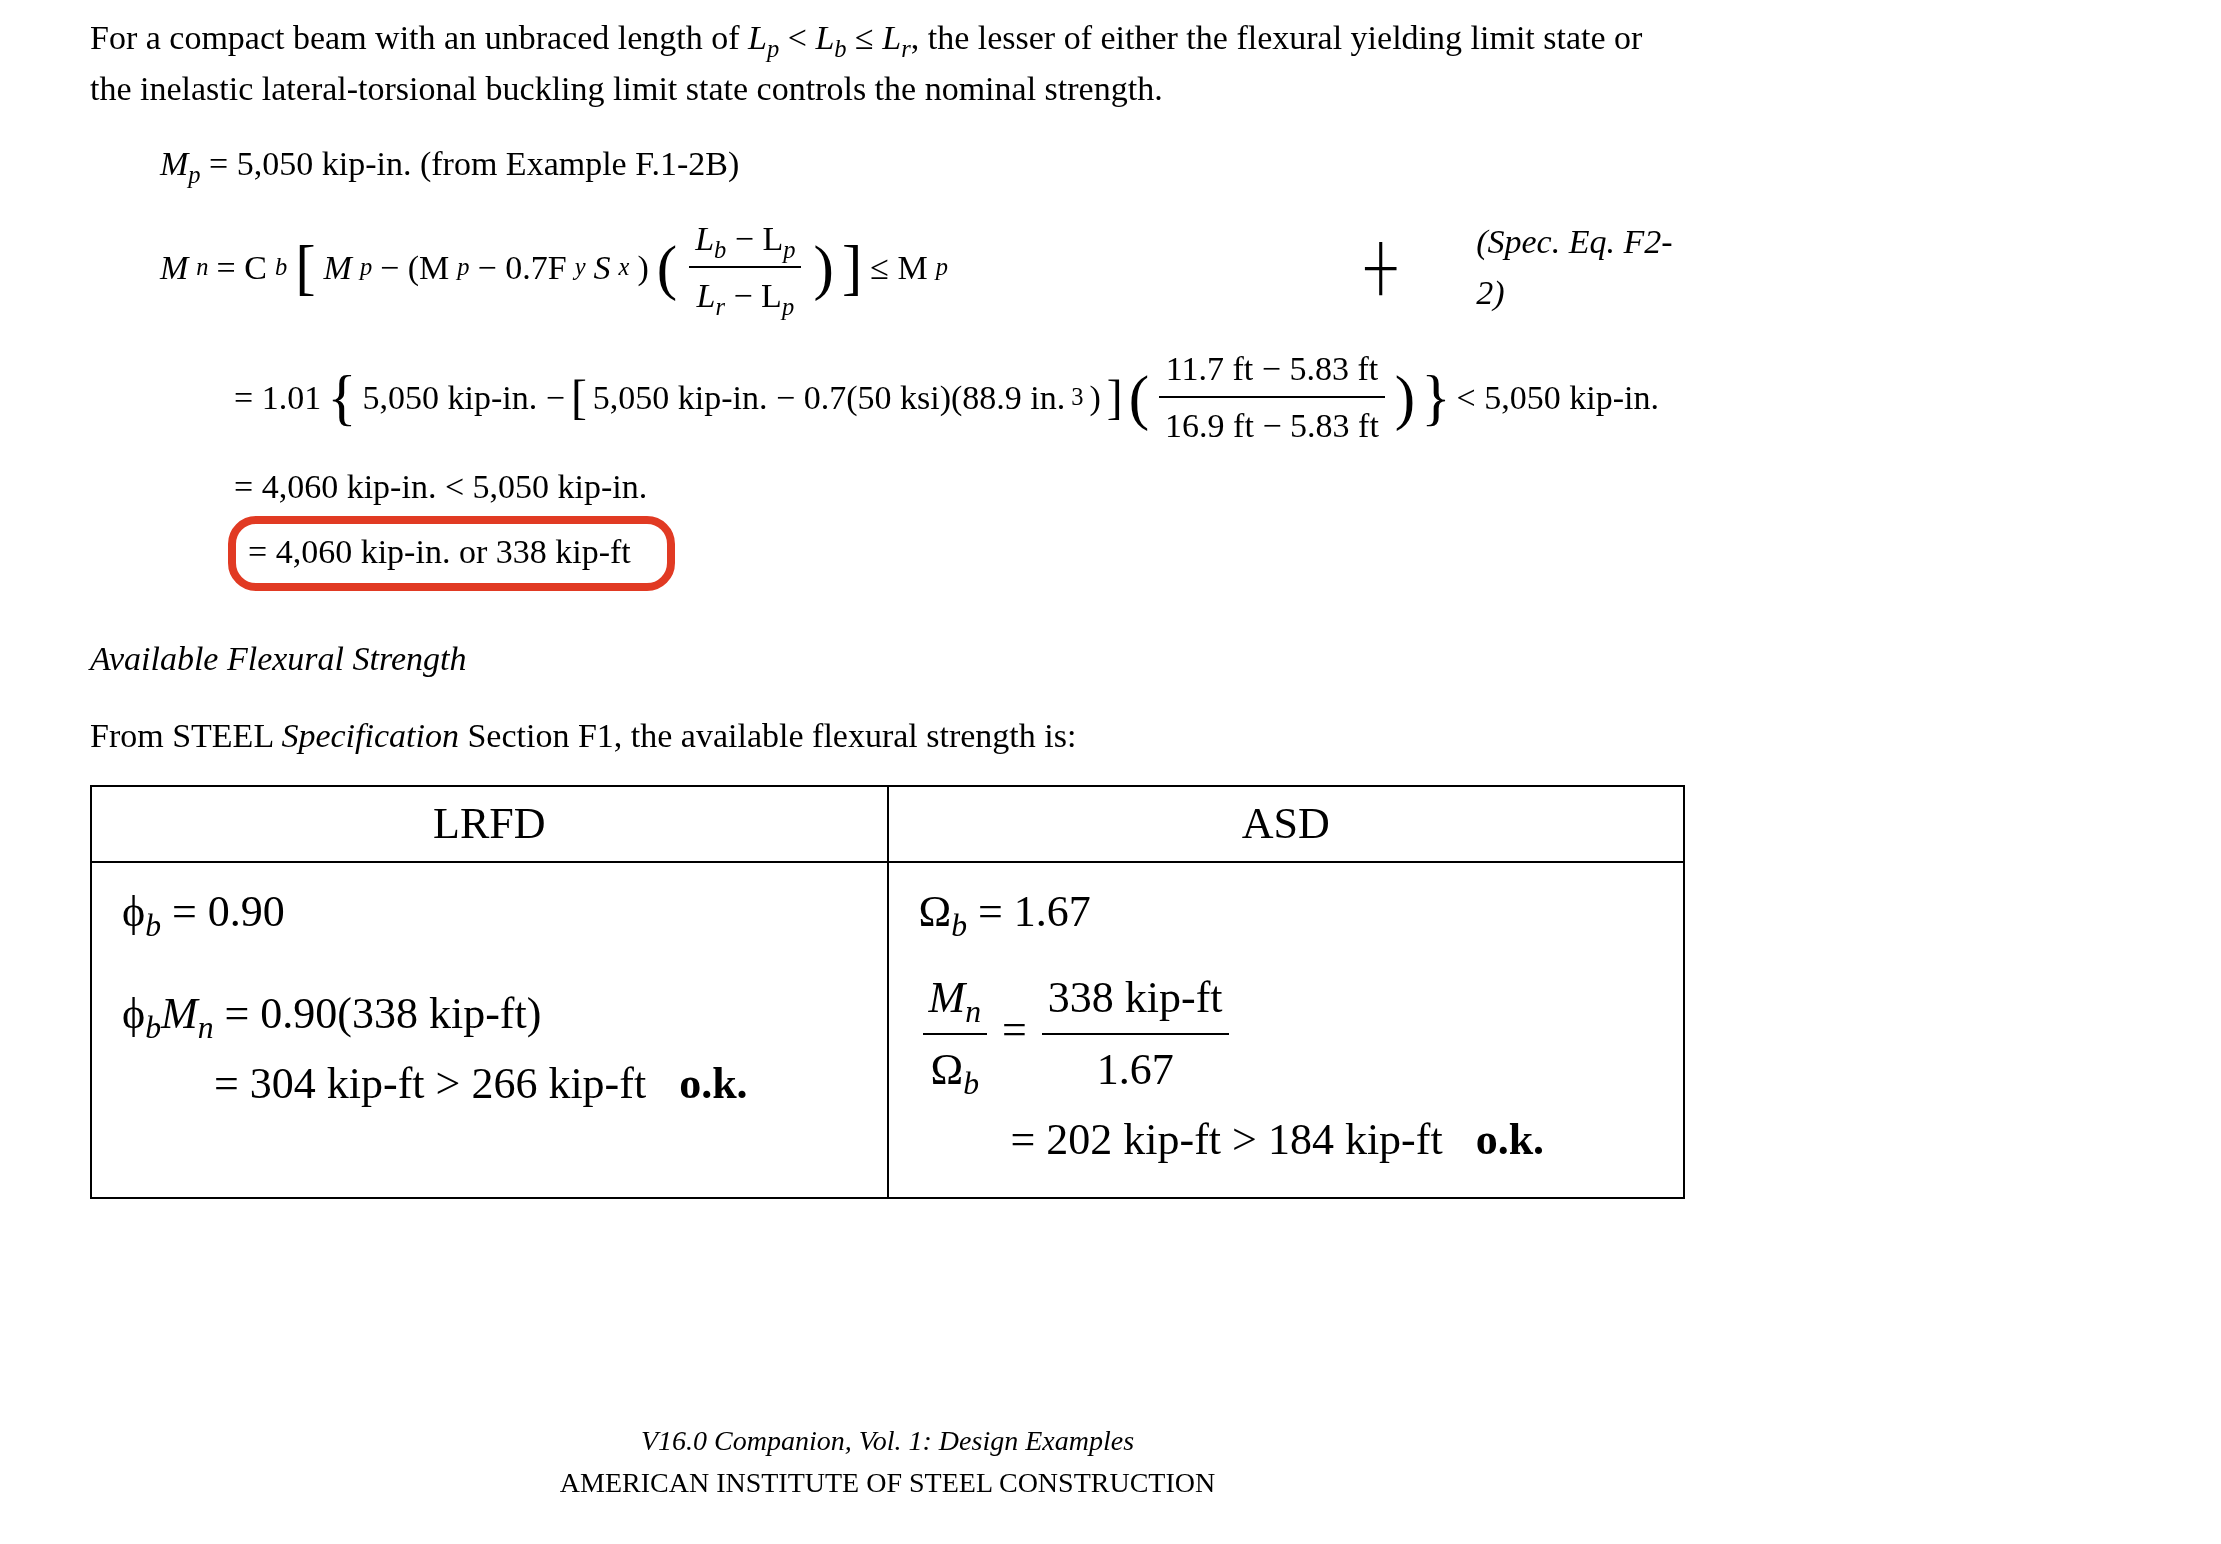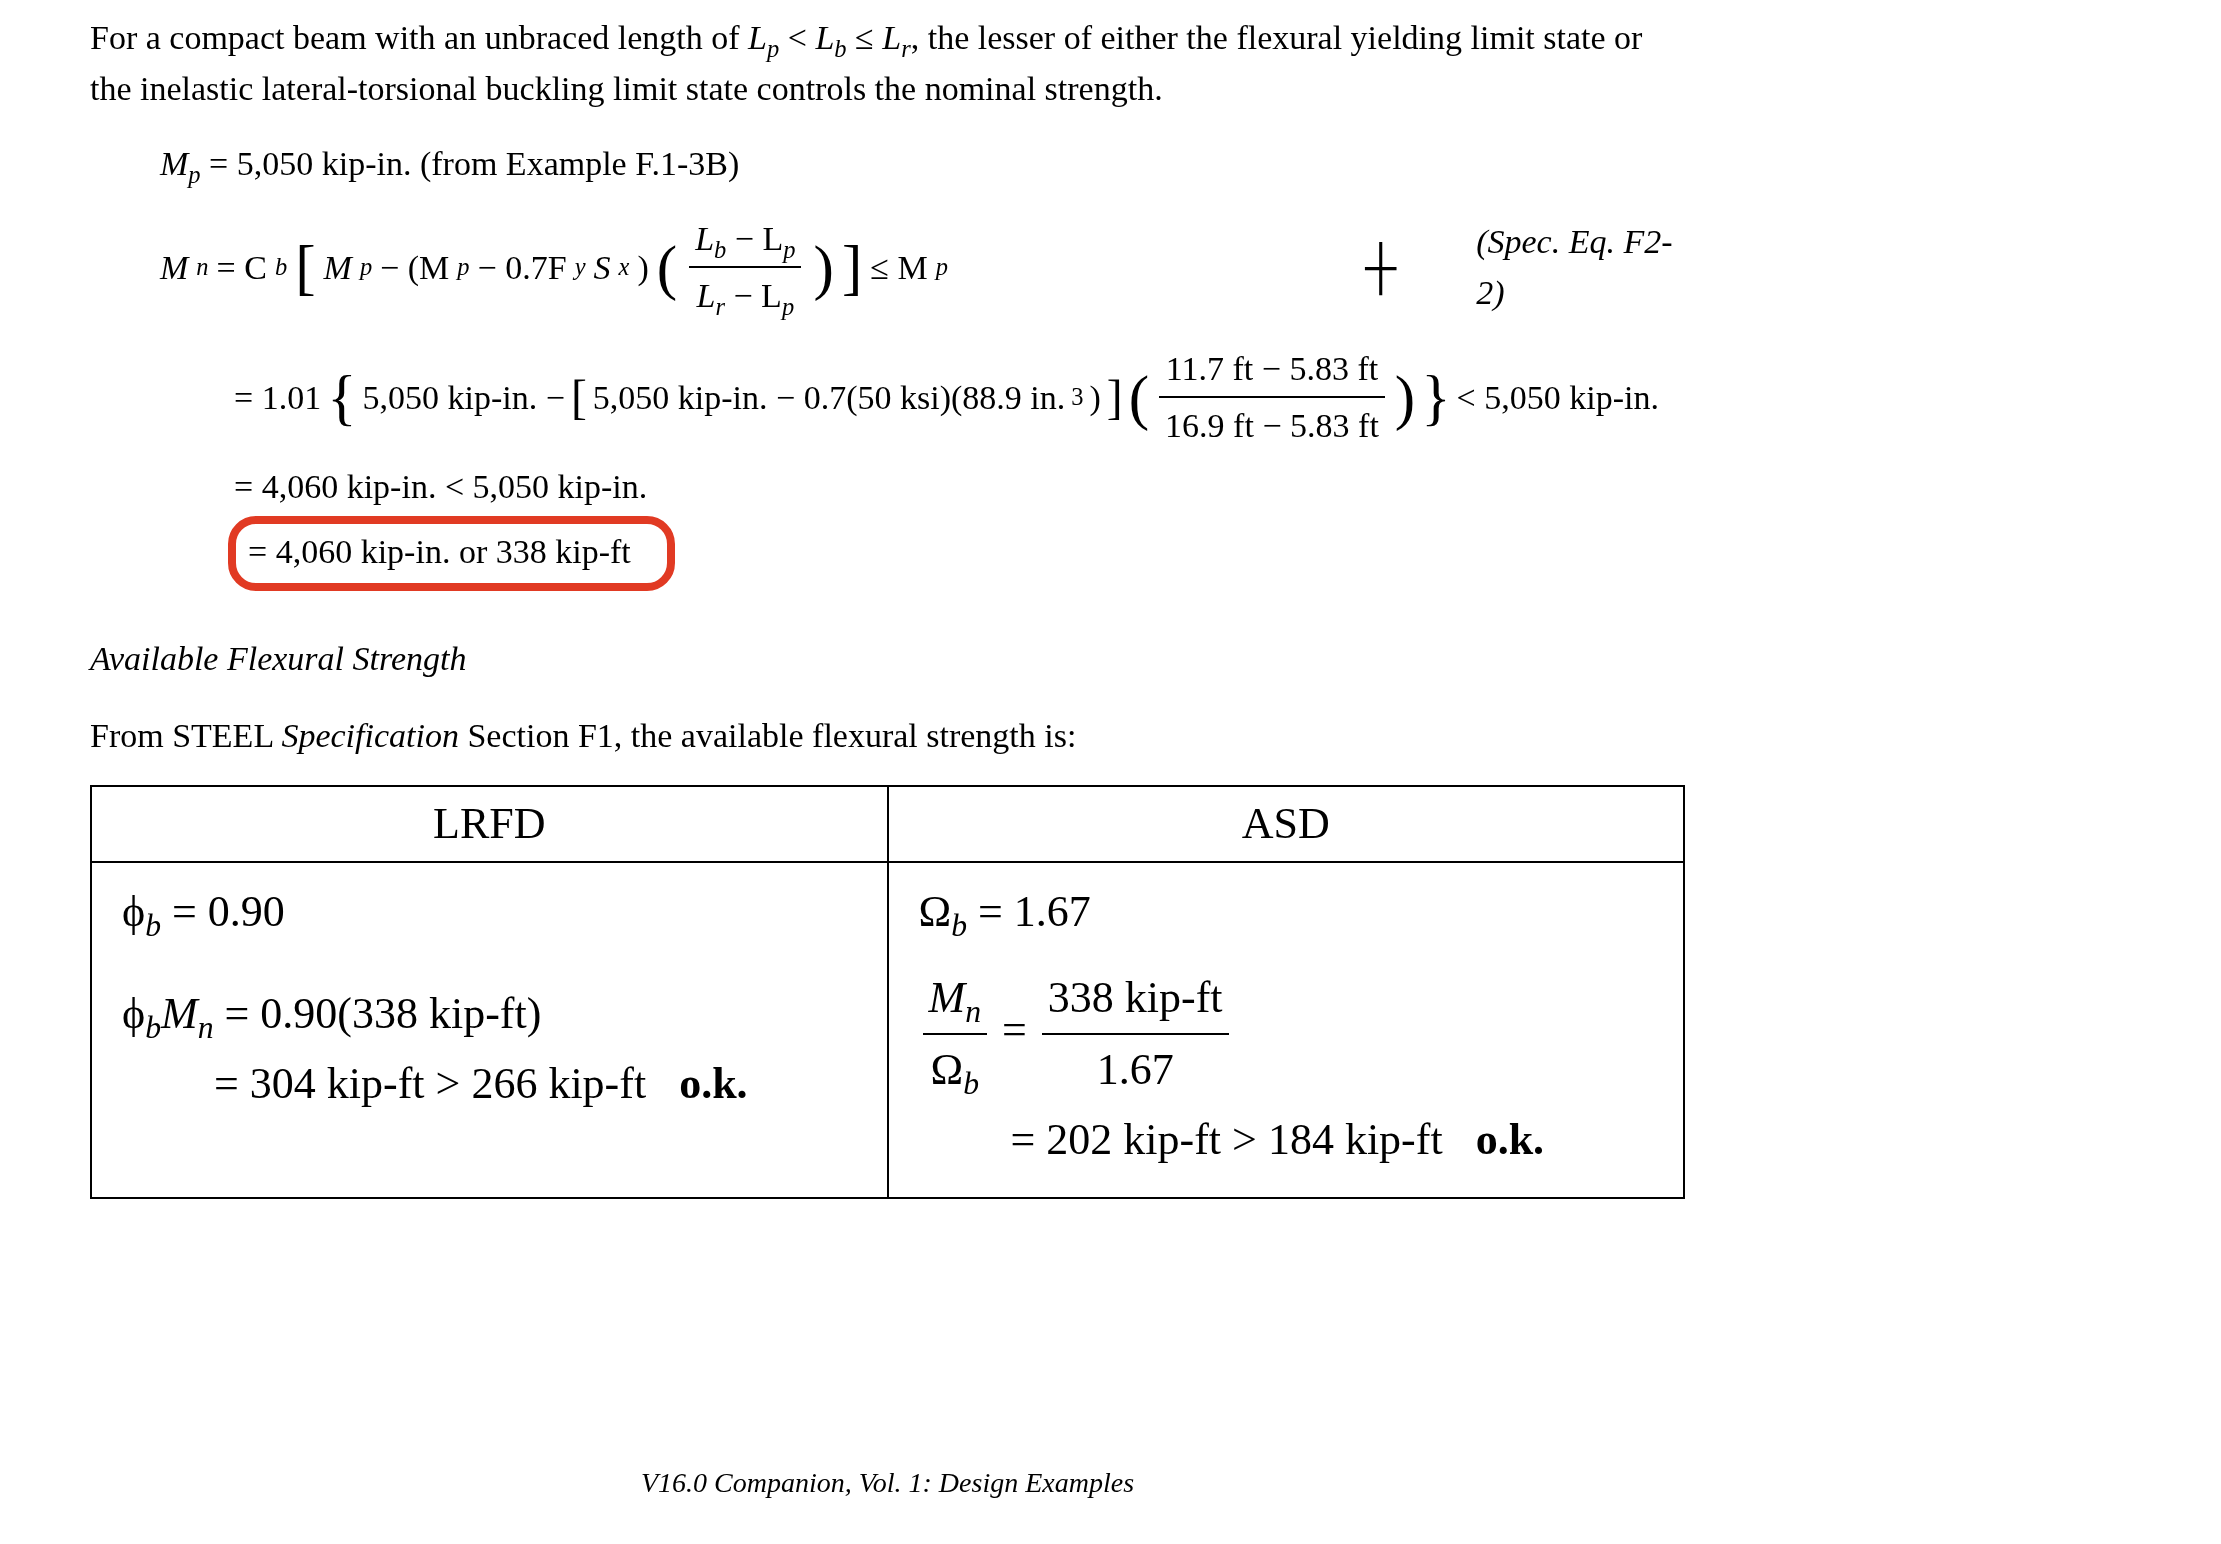--- a/index.html
+++ b/index.html
@@ -152,21 +152,21 @@
 
   <p class="para">
     For a compact beam with an unbraced length of
     <span class="ital">L</span><span class="sub">p</span> &lt;
     <span class="ital">L</span><span class="sub">b</span> ≤
     <span class="ital">L</span><span class="sub">r</span>,
     the lesser of either the flexural yielding limit state or the inelastic lateral-torsional buckling limit state controls the nominal strength.
   </p>
 
   <p class="para indent1">
-    <span class="ital">M</span><span class="sub">p</span><span> = 5,050 kip-in. (from Example F.1-3B)</span>
+    <span class="ital">M</span><span class="sub">p</span><span> = 5,050 kip-in. (from Example F.1-2B)</span>
   </p>
 
   
   <div class="eq-block">
     <div class="eq-left">
       <span class="ital">M</span>
         <span class="sub">n</span>
       <span> = C</span>
         <span class="sub">b</span>
       <span class="bigop">[</span>
@@ -273,15 +273,16 @@
         <div class="tline aligned">
           <span>= 202 kip-ft &gt; 184 kip-ft</span>&nbsp;&nbsp;&nbsp;<span class="ok">o.k.</span>
         </div>
       </td>
     </tr>
   </tbody>
     </table>
 
   <div class="footer">
     <div class="line1">V16.0 Companion, Vol. 1: Design Examples</div>
+    <div>AMERICAN INSTITUTE OF STEEL CONSTRUCTION</div>
   </div>
 
 </div>
 
 </body></html>

